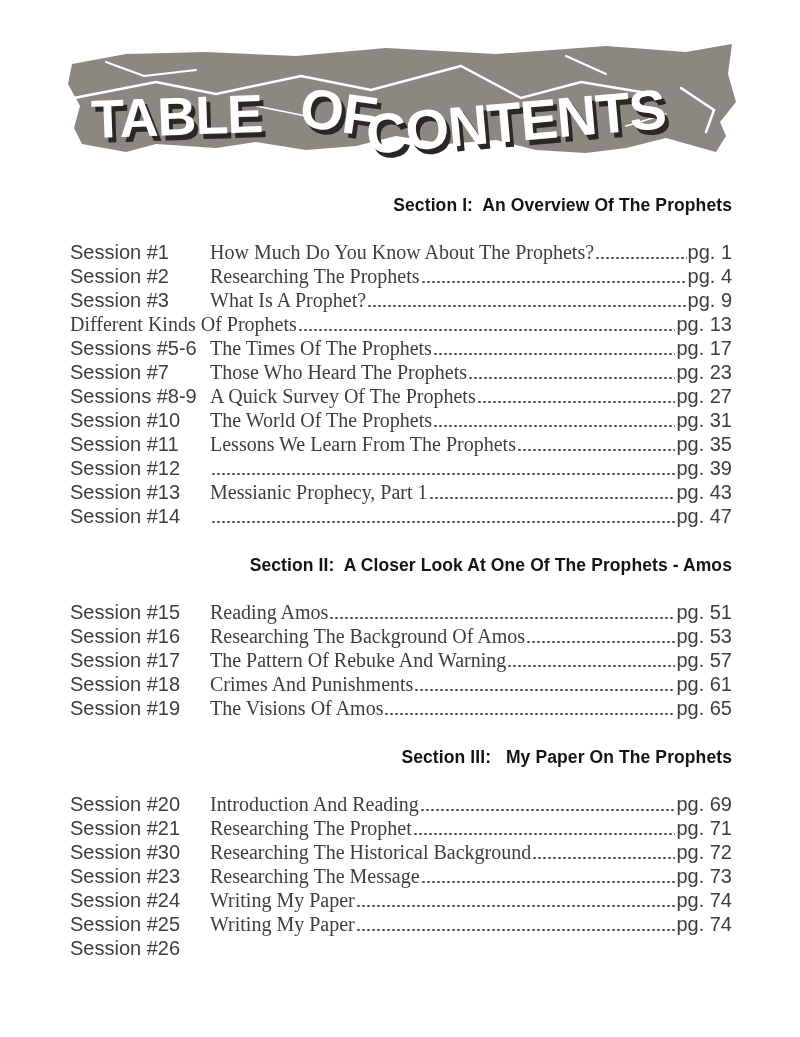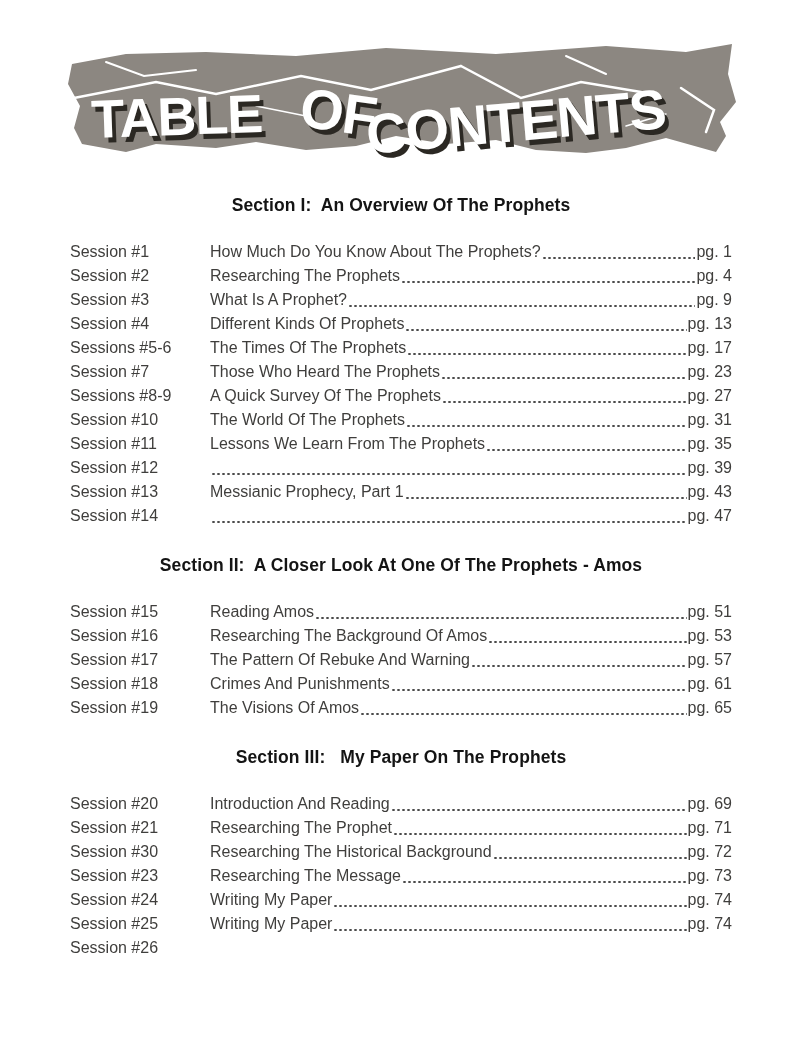--- a/index.html
+++ b/index.html
@@ -21,43 +21,44 @@
     line-height: 0;
   }
   .toc-main {
     padding: 0 68px 0 70px;
   }
   .section-heading {
     margin: 26px 0 24px 0;
     font-size: 17.5px;
     font-weight: bold;
     color: #141414;
-    text-align: center;
+    text-align: right;
     line-height: 22px;
     white-space: pre;
     letter-spacing: 0.1px;
   }
   .entry-list {
     margin: 0;
   }
   .row {
     display: flex;
     align-items: center;
     height: 24px;
     line-height: 24px;
-    font-size: 16px;
+    font-size: 20px;
     color: #3f3e3c;
   }
   .session {
     flex: 0 0 140px;
     white-space: pre;
   }
   .title {
     flex: 0 0 auto;
     white-space: pre;
+    font-family: Liberation Serif, serif;
   }
   .dots {
     flex: 1 1 auto;
     align-self: stretch;
     margin: 0 1px 4px 1px;
     background-image: radial-gradient(circle, #4a4a4a 1px, rgba(0,0,0,0) 1.4px);
     background-size: 5px 4px;
     background-repeat: repeat-x;
     background-position: left bottom;
   }
@@ -123,21 +124,20 @@
           <span class="dots"></span>
           <span class="page-num">pg. 4</span>
         </div>
         <div class="row">
           <span class="session">Session #3</span>
           <span class="title">What Is A Prophet?</span>
           <span class="dots"></span>
           <span class="page-num">pg. 9</span>
         </div>
         <div class="row">
-          <span class="session">Session #4</span>
           <span class="title">Different Kinds Of Prophets</span>
           <span class="dots"></span>
           <span class="page-num">pg. 13</span>
         </div>
         <div class="row">
           <span class="session">Sessions #5-6</span>
           <span class="title">The Times Of The Prophets</span>
           <span class="dots"></span>
           <span class="page-num">pg. 17</span>
         </div>

